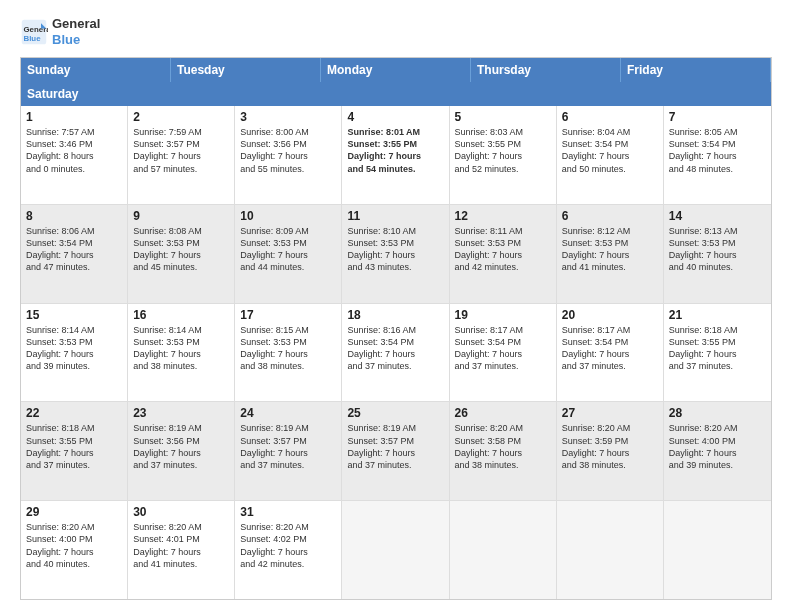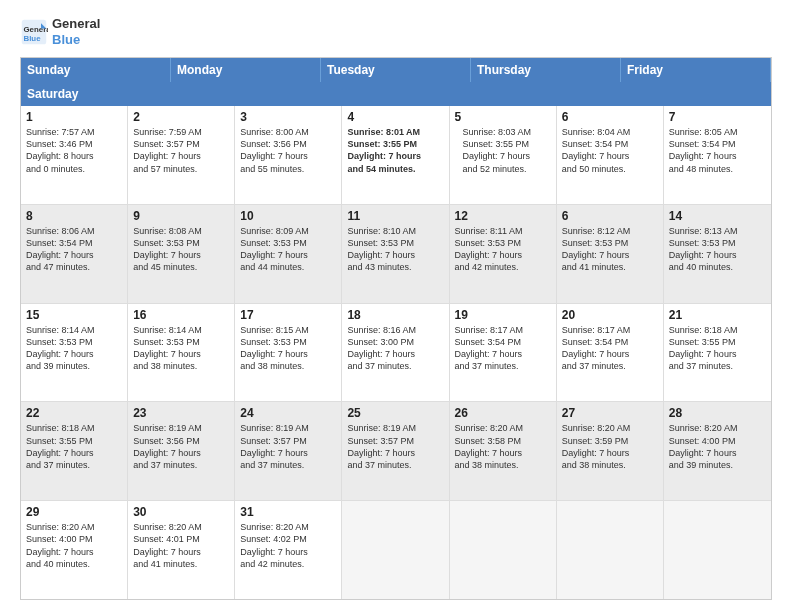--- a/index.html
+++ b/index.html
@@ -123,22 +123,22 @@
     </div>
     <div class="title-block">
       <div class="main-title"></div>
       <div class="subtitle"></div>
     </div>
   </div>
 
   <div class="calendar">
     <div class="cal-header" id="cal-header">
         <div class="cal-header-cell">Sunday</div>
+        <div class="cal-header-cell">Tuesday</div>
         <div class="cal-header-cell">Monday</div>
-        <div class="cal-header-cell">Tuesday</div>
         <div class="cal-header-cell">Thursday</div>
         <div class="cal-header-cell">Friday</div>
         <div class="cal-header-cell">Saturday</div>
       </div>
     <div class="cal-body" id="cal-body">
         <div class="cal-row">
           <div class="cal-cell">
             <span class="day-num">1</span>
             <div class="cell-text" style="white-space: pre-line;">Sunrise: 7:57 AM
 Sunset: 3:46 PM
@@ -161,21 +161,21 @@
           </div>
           <div class="cal-cell">
             <span class="day-num">4</span>
             <div class="cell-text" style="white-space: pre-line; font-weight: bold;">Sunrise: 8:01 AM
 Sunset: 3:55 PM
 Daylight: 7 hours
 and 54 minutes.</div>
           </div>
           <div class="cal-cell">
             <span class="day-num">5</span>
-            <div class="cell-text" style="white-space: pre-line; margin-left: 8px;">Sunrise: 8:03 AM
+            <div class="cell-text" style="white-space: pre-line;">Sunrise: 8:03 AM
 Sunset: 3:55 PM
 Daylight: 7 hours
 and 52 minutes.</div>
           </div>
           <div class="cal-cell">
             <span class="day-num">6</span>
             <div class="cell-text" style="white-space: pre-line;">Sunrise: 8:04 AM
 Sunset: 3:54 PM
 Daylight: 7 hours
 and 50 minutes.</div>
@@ -257,21 +257,21 @@
           <div class="cal-cell">
             <span class="day-num">17</span>
             <div class="cell-text" style="white-space: pre-line;">Sunrise: 8:15 AM
 Sunset: 3:53 PM
 Daylight: 7 hours
 and 38 minutes.</div>
           </div>
           <div class="cal-cell">
             <span class="day-num">18</span>
             <div class="cell-text" style="white-space: pre-line;">Sunrise: 8:16 AM
-Sunset: 3:00 PM
+Sunset: 3:54 PM
 Daylight: 7 hours
 and 37 minutes.</div>
           </div>
           <div class="cal-cell">
             <span class="day-num">19</span>
             <div class="cell-text" style="white-space: pre-line;">Sunrise: 8:17 AM
 Sunset: 3:54 PM
 Daylight: 7 hours
 and 37 minutes.</div>
           </div>

